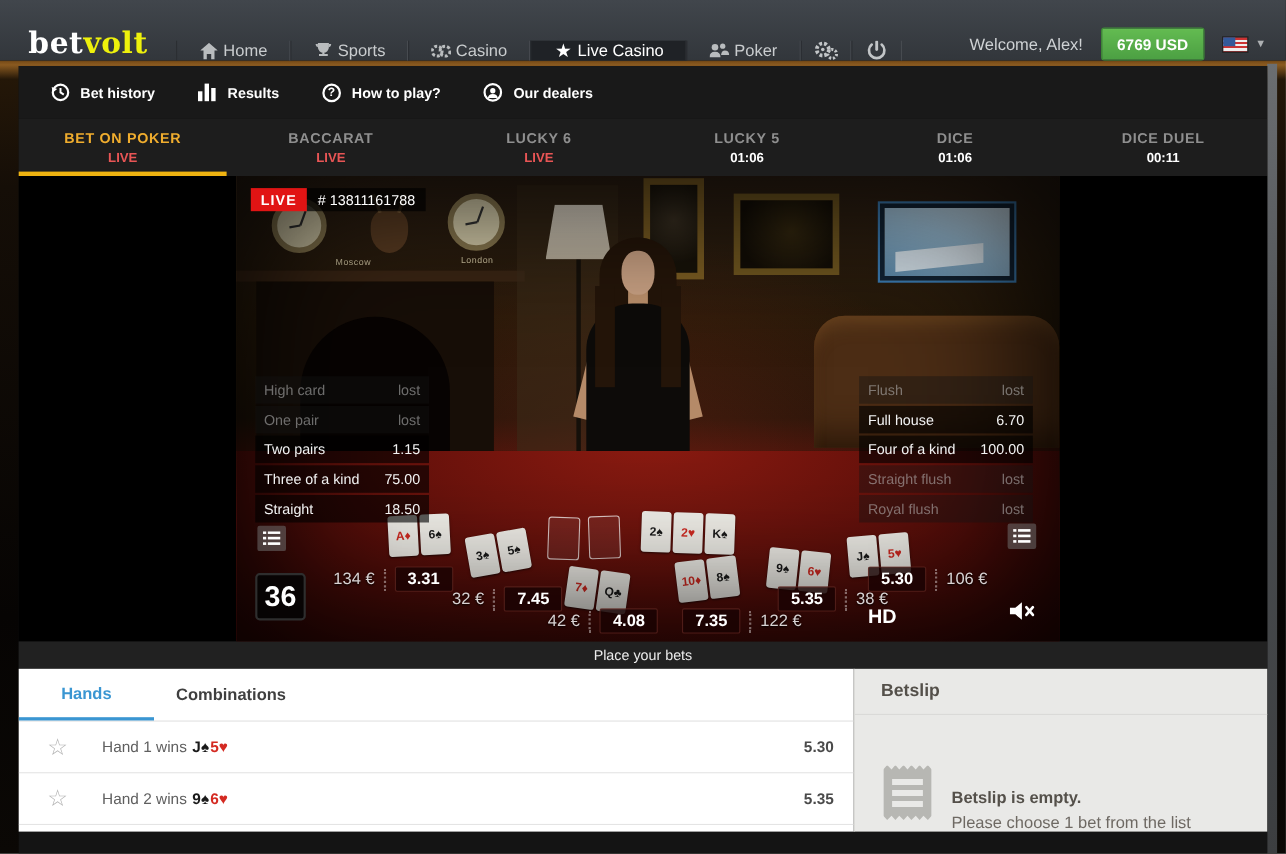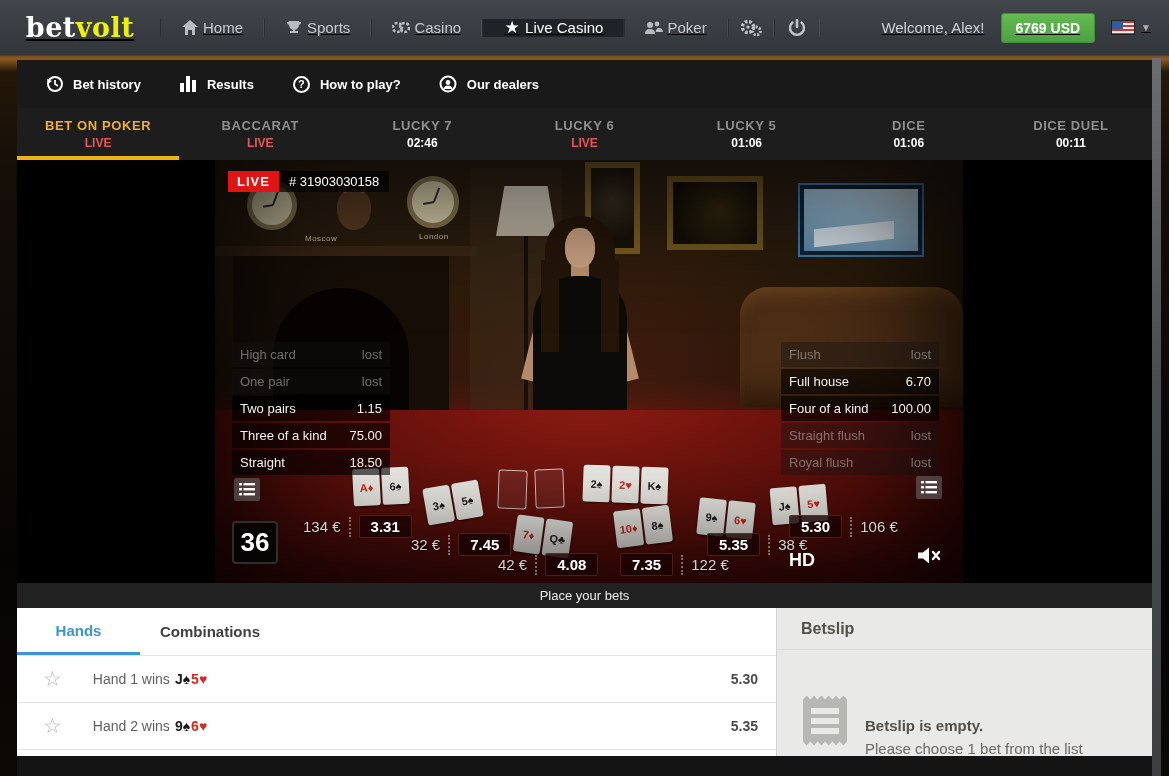--- a/index.html
+++ b/index.html
@@ -5,21 +5,21 @@
   * { margin:0; padding:0; box-sizing:border-box; }
   html,body { width:1169px; height:776px; overflow:hidden; }
   body {
     font-family:"Liberation Sans", sans-serif;
     background:linear-gradient(180deg,#0a0705 0px,#0a0705 54px,#7a4d18 56px,#8a5a20 59px,#241708 72px,#150e07 170px,#060403 560px,#0b0805 776px);
     position:relative;
   }
 
   
   .navbar { position:absolute; top:0; left:0; width:1169px; height:55px;
-    background:linear-gradient(180deg,#41464c,#32363b); display:flex; align-items:center; z-index:30;text-decoration:underline; }
+    background:linear-gradient(180deg,#41464c,#32363b); display:flex; align-items:flex-end; z-index:30; }
   .logo { width:160px; display:flex; align-items:center; justify-content:center;
     font-family:"DejaVu Serif", serif; font-weight:bold; font-size:27px; letter-spacing:.5px; cursor:pointer; }
   .logo .l1 { color:#ffffff; } .logo .l2 { color:#eef10c; }
   .nav-item { display:flex; align-items:center; gap:4px; padding:0 20px; color:#c9ccce; font-size:15px;
     border-left:1px solid #2b2e32; border-right:1px solid #474b50; cursor:pointer; }
   .nav-item.active { background:#1f2226; color:#ffffff; border-right:1px solid #2b2e32; }
   .nav-item .ic { width:18px; height:18px; display:inline-flex; align-items:center; justify-content:center; color:#b9bcbe; }
   .nav-item.active .ic { color:#fff; }
   .nav-sq { width:46px; display:flex; align-items:center; justify-content:center; color:#c2c5c7;
     border-right:1px solid #474b50; border-left:1px solid #2b2e32; cursor:pointer; }
@@ -288,24 +288,20 @@
   <div class="game-tabs">
     <div class="gtab active">
       <span class="t">BET ON POKER</span>
       <span class="s live">LIVE</span>
     </div>
     <div class="gtab">
       <span class="t">BACCARAT</span>
       <span class="s live">LIVE</span>
     </div>
     <div class="gtab">
-      <span class="t">LUCKY 7</span>
-      <span class="s">02:46</span>
-    </div>
-    <div class="gtab">
       <span class="t">LUCKY 6</span>
       <span class="s live">LIVE</span>
     </div>
     <div class="gtab">
       <span class="t">LUCKY 5</span>
       <span class="s">01:06</span>
     </div>
     <div class="gtab">
       <span class="t">DICE</span>
       <span class="s">01:06</span>
@@ -373,21 +369,21 @@
         <span class="mcard">9♠</span>
         <span class="mcard rc">6♥</span>
       </div>
       <div class="cgroup" style="left:556px;top:326px;transform:rotate(-5deg);">
         <span class="mcard">J♠</span>
         <span class="mcard rc">5♥</span>
       </div>
 
       <div class="live-row">
         <span class="live-badge">LIVE</span>
-        <span class="game-num"># 31903030158</span>
+        <span class="game-num"># 13811161788</span>
       </div>
 
       <div class="odds-table lt">
         <div class="orow lost">
           <span>High card</span>
           <span>lost</span>
         </div>
         <div class="orow lost">
           <span>One pair</span>
           <span>lost</span>

